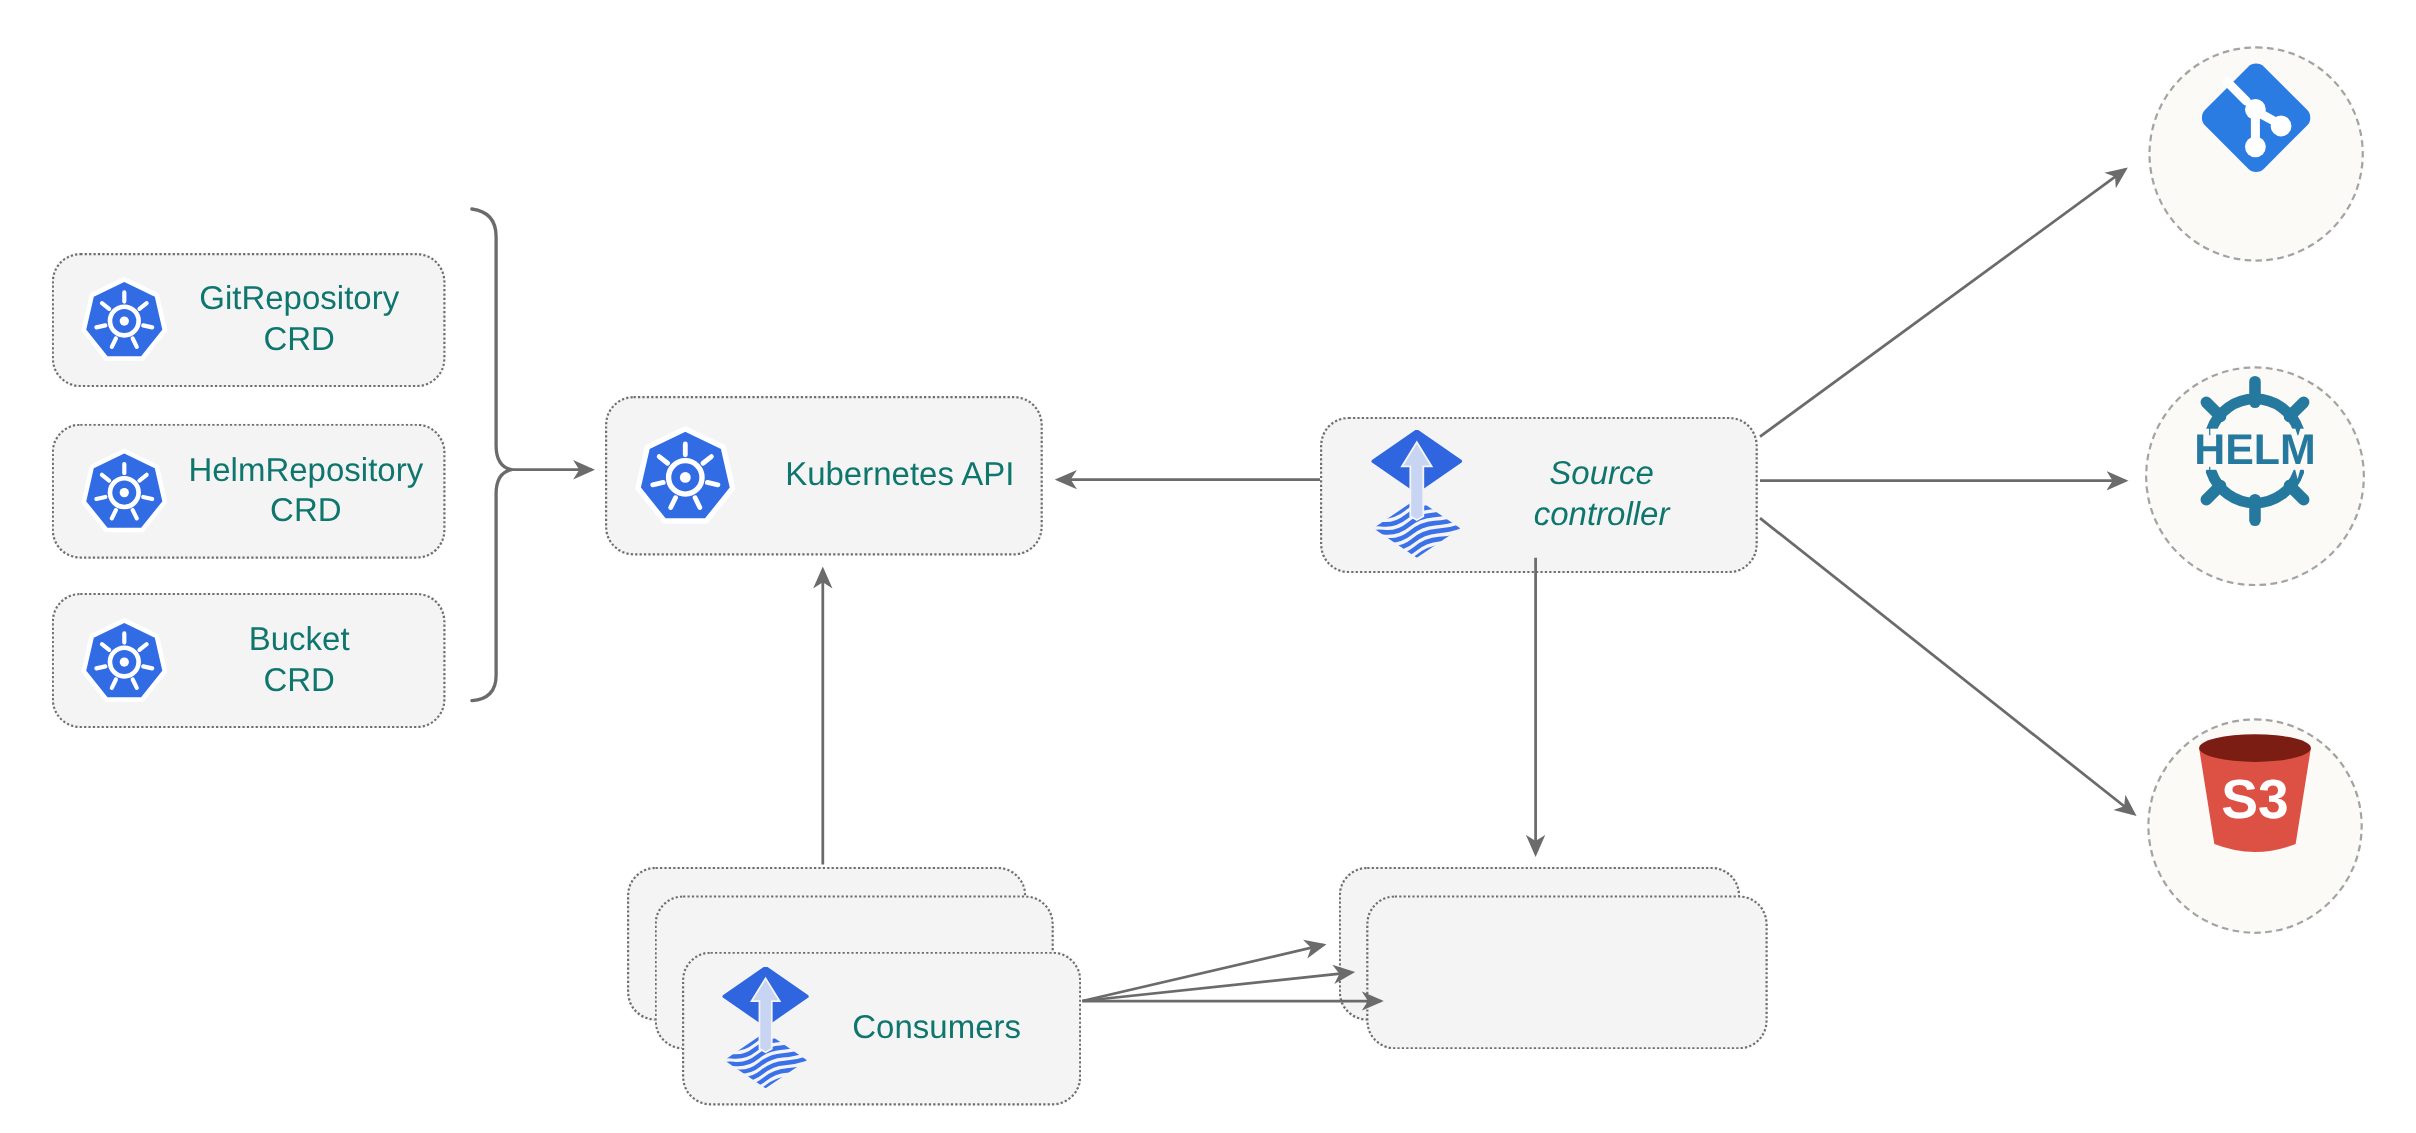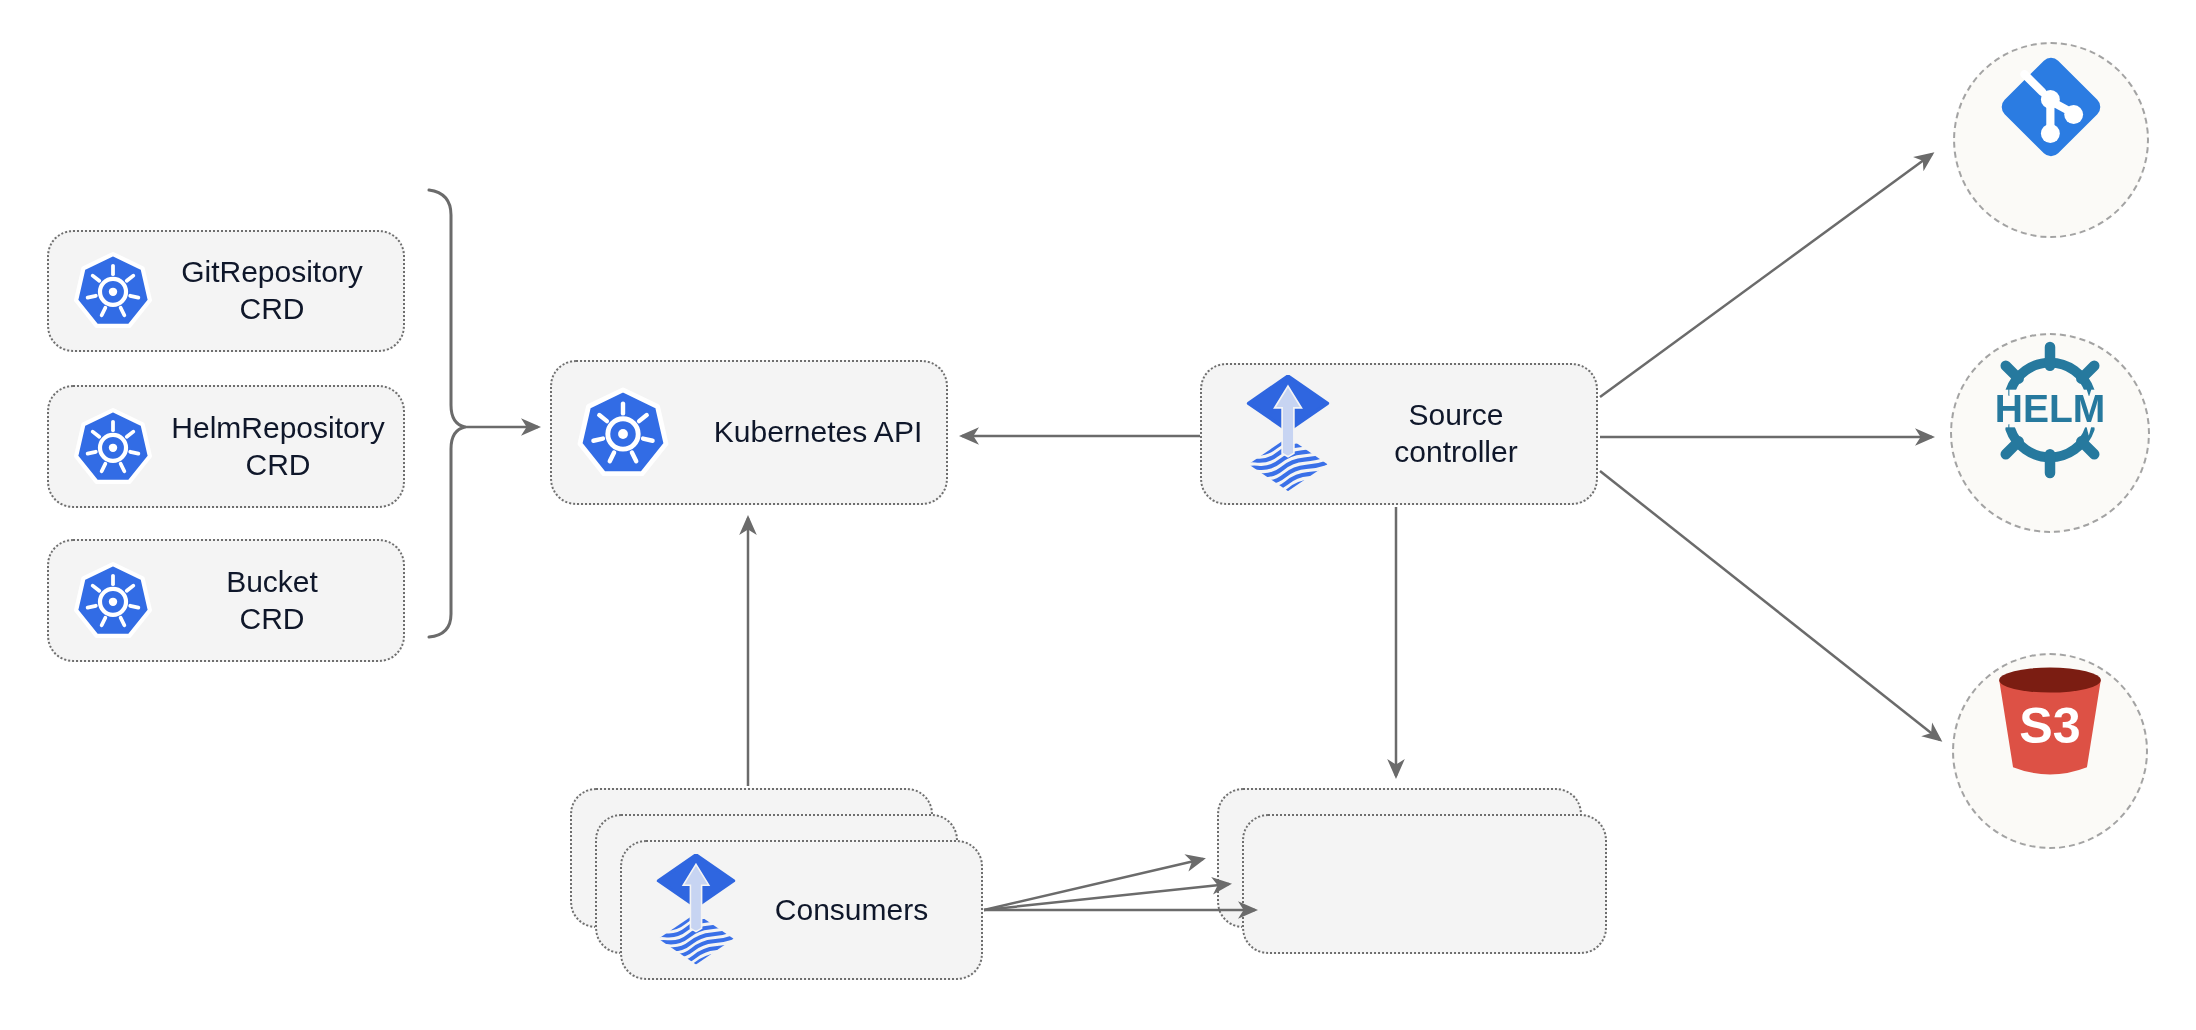--- a/index.html
+++ b/index.html
@@ -16,41 +16,41 @@
     border:2.5px dotted #6e6e6e;
     border-radius:26px;
     display:flex;align-items:center;
     z-index:2;
   }
   .stack-back{z-index:1;}
   .stack-mid{z-index:2;}
   .stack-front{z-index:3;}
   .node-label{
     flex:1;text-align:center;
-    font-size:30px;color:#0f172a;line-height:1.22;
+    font-size:30px;color:#0f766e;line-height:1.22;
     padding-right:14px;
   }
   .icon{flex:none;display:block;}
   .circle{
     position:absolute;box-sizing:border-box;
     background:#fbfaf7;
     border:2.5px dashed #a3a3a3;
     border-radius:50%;
     display:flex;justify-content:center;
     z-index:2;
   }
   
   #git-crd        {left:47px;  top:230px; width:358px; height:122px; padding-left:22px;}
   #helm-crd       {left:47px;  top:385px; width:358px; height:123px; padding-left:22px;gap:12px;}
   #bucket-crd     {left:47px;  top:539px; width:358px; height:123px; padding-left:22px;}
   #k8s-api        {left:550px; top:360px; width:398px; height:145px; padding-left:22px;gap:32px;}
-  #source-ctrl    {left:1200px;top:363px; width:398px; height:142px; padding-left:44px;}
+  #source-ctrl    {left:1200px;top:379px; width:398px; height:142px; padding-left:44px;font-style:italic;}
   #consumers-back {left:570px; top:788px; width:363px; height:140px;}
   #consumers-mid  {left:595px; top:814px; width:363px; height:140px;}
-  #consumers      {left:620px; top:840px; width:363px; height:140px; padding-left:34px;}
+  #consumers      {left:620px; top:865px; width:363px; height:140px; padding-left:34px;}
   #artifacts-back {left:1217px;top:788px; width:365px; height:140px;}
   #artifacts-mid  {left:1242px;top:814px; width:365px; height:140px;}
   #artifacts      {left:1268px;top:840px; width:365px; height:140px; padding-left:28px;}
   #git-circle     {left:1953px;top:42px;  width:196px; height:196px;}
   #helm-circle    {left:1950px;top:333px; width:200px; height:200px;}
   #s3-circle      {left:1952px;top:653px; width:196px; height:196px;}
   #edge-layer{
     position:absolute;left:0;top:0;z-index:6;pointer-events:none;
   }
   #svg-defs{position:absolute;width:0;height:0;overflow:hidden;}

